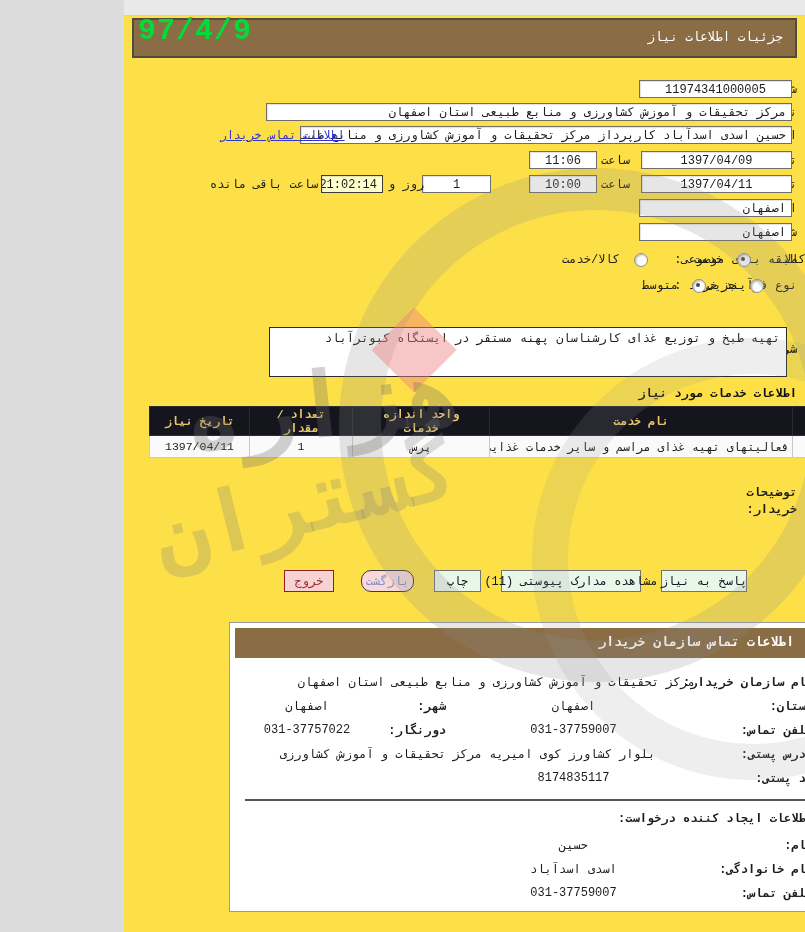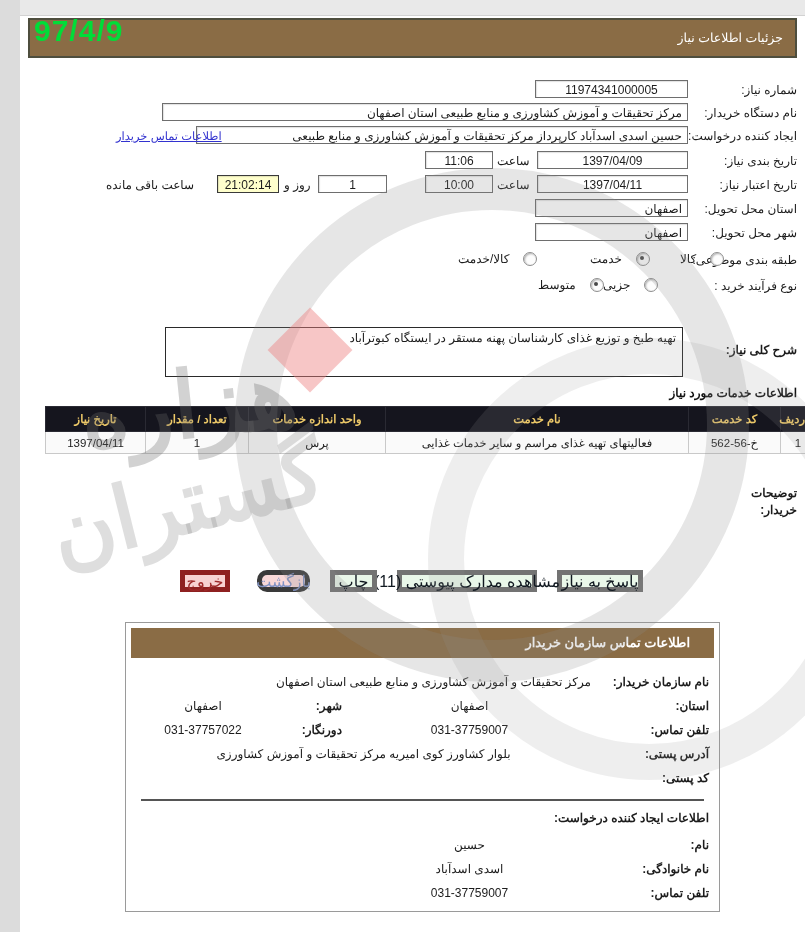--- a/index.html
+++ b/index.html
@@ -1,17 +1,17 @@
 <!DOCTYPE html>
 <html lang="fa" dir="rtl"><head>
 <meta charset="utf-8">
 <style>
   html,body{margin:0;padding:0;background:#dcdcdc;}
-  .page{position:relative;width:785px;height:932px;background:#ffffff;overflow:hidden;
-        direction:rtl;font-family:Liberation Sans, sans-serif;font-size:12px;color:#1c1c1c;}
+  .page{position:relative;width:681px;height:932px;background:#fde047;overflow:hidden;
+        direction:rtl;font-family:Liberation Mono, monospace;font-size:12px;color:#1c1c1c;}
   .topstrip{position:absolute;top:0;left:0;right:0;height:15px;background:#e9e9e9;border-bottom:1px solid #d2d2d2;}
   
   .topbar{position:absolute;top:18px;left:8px;right:8px;height:36px;background:#8a6c45;border:2px solid #4e4e3e;}
   .date-badge{position:absolute;left:4px;top:-6px;font-size:30px;font-weight:bold;color:#00dd38;direction:ltr;letter-spacing:1px;}
   .topbar-title{position:absolute;right:12px;top:0;line-height:36px;color:#ffffff;font-size:12.5px;}
   
   .frow{position:absolute;left:0;right:0;height:20px;}
   .flabel{position:absolute;right:8px;line-height:20px;color:#1c1c1c;white-space:nowrap;}
   .finput{position:absolute;top:0;height:18px;line-height:18px;background:#ffffff;border:1px solid #6e6e6e;
           box-shadow:inset 1px 1px 1px rgba(0,0,0,.12);overflow:hidden;white-space:nowrap;padding:0 5px;box-sizing:border-box;}
@@ -30,22 +30,22 @@
   .tarea{position:absolute;background:#ffffff;border:1px solid #2a2a2a;box-sizing:border-box;
          padding:3px 6px;text-align:right;overflow:hidden;}
   .sec-title{position:absolute;right:8px;font-weight:bold;color:#111;}
   .blabel{position:absolute;right:8px;font-weight:bold;line-height:17px;white-space:pre-line;text-align:right;}
   
   .stable{position:absolute;left:25px;top:406px;width:770px;border-collapse:collapse;table-layout:fixed;}
   .stable th{background:#15151e;color:#ecc868;font-weight:bold;font-size:11.5px;height:24px;border:1px solid #2a2a33;padding:0 10px;}
   .stable td{background:#fafafa;color:#222;font-size:11.5px;height:21px;text-align:center;border:1px solid #c9c9c9;border-top:none;padding:0 3px;overflow:hidden;white-space:nowrap;}
   
   .btnrow{position:absolute;left:160px;top:570px;width:463px;height:22px;display:flex;gap:20px;direction:rtl;}
-  .btn{height:22px;box-sizing:border-box;border:5px solid #737373;display:flex;align-items:center;justify-content:center;
-       font-size:16px;white-space:nowrap;cursor:pointer;}
+  .btn{height:22px;box-sizing:border-box;border:1px solid #737373;display:flex;align-items:center;justify-content:center;
+       font-size:12px;white-space:nowrap;cursor:pointer;}
   .btn-green{background:#e9f7e9;color:#101820;}
   .btn-back{background:#f8d8d8;color:#8092c4;border-color:#3a3a3a;border-radius:10px;}
   .btn-exit{background:#f7d2d2;color:#9e2a2a;border-color:#8e2020;margin-right:7px;}
   
   .panel{position:absolute;left:105px;top:622px;width:595px;height:290px;background:#ffffff;border:1px solid #9a9a9a;box-sizing:border-box;}
   .panel-header{margin:5px;height:30px;background:#8a6c45;color:#fff;font-weight:bold;font-size:13px;line-height:30px;padding-right:24px;box-sizing:border-box;}
   .prow{display:grid;grid-template-columns:112px 255px 72px 1fr;align-items:center;height:24px;padding:0 10px;}
   .prow .plabel{font-weight:bold;text-align:right;white-space:nowrap;}
   .prow .pvalue{text-align:center;white-space:nowrap;overflow:hidden;}
   .prow .pvalue.wide{grid-column:2 / 5;text-align:right;padding-right:6px;}
@@ -211,20 +211,21 @@
       <span class="pvalue">031-37757022</span>
     </div>
 
     <div class="prow">
       <span class="plabel">آدرس پستی:</span>
       <span class="pvalue wide" style="text-align:center">بلوار کشاورز کوی امیریه مرکز تحقیقات و آموزش کشاورزی</span>
     </div>
 
     <div class="prow">
       <span class="plabel">کد پستی:</span>
+      <span class="pvalue">8174835117</span>
     </div>
 
     <div class="pdivider"></div>
 
     <div class="ptitle">اطلاعات ایجاد کننده درخواست:</div>
 
     <div class="prow">
       <span class="plabel">نام:</span>
       <span class="pvalue">حسین</span>
     </div>

